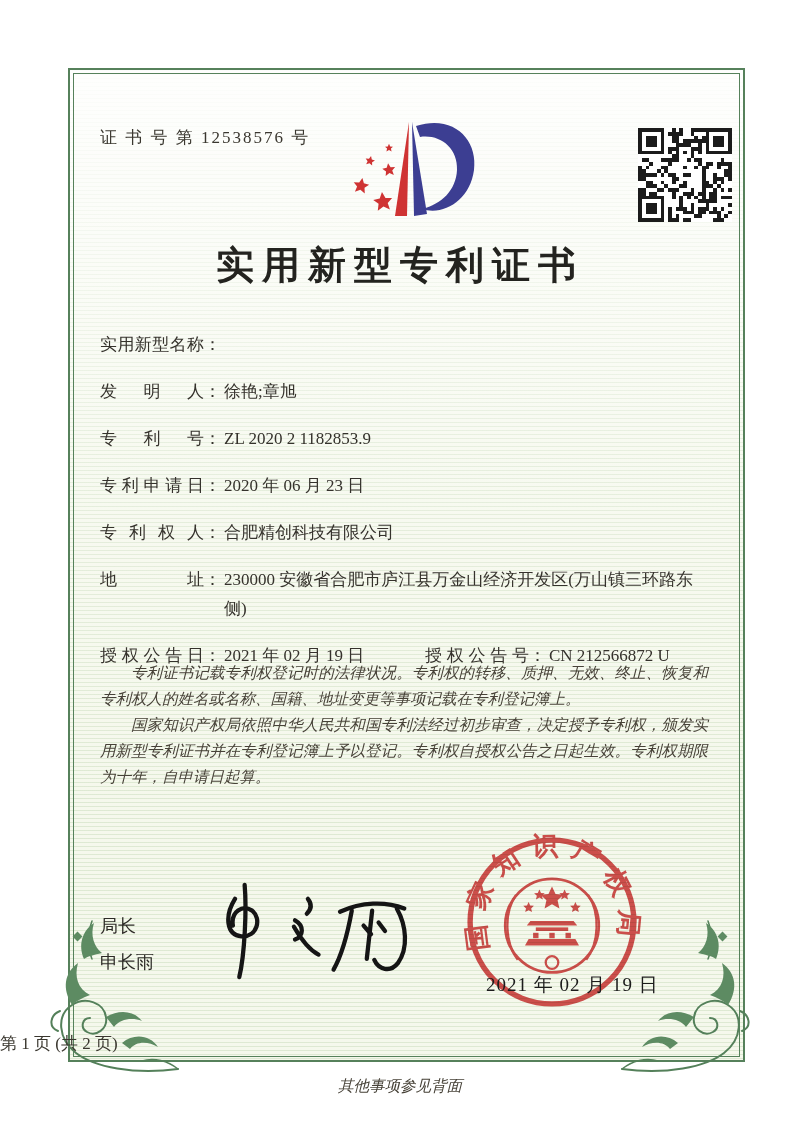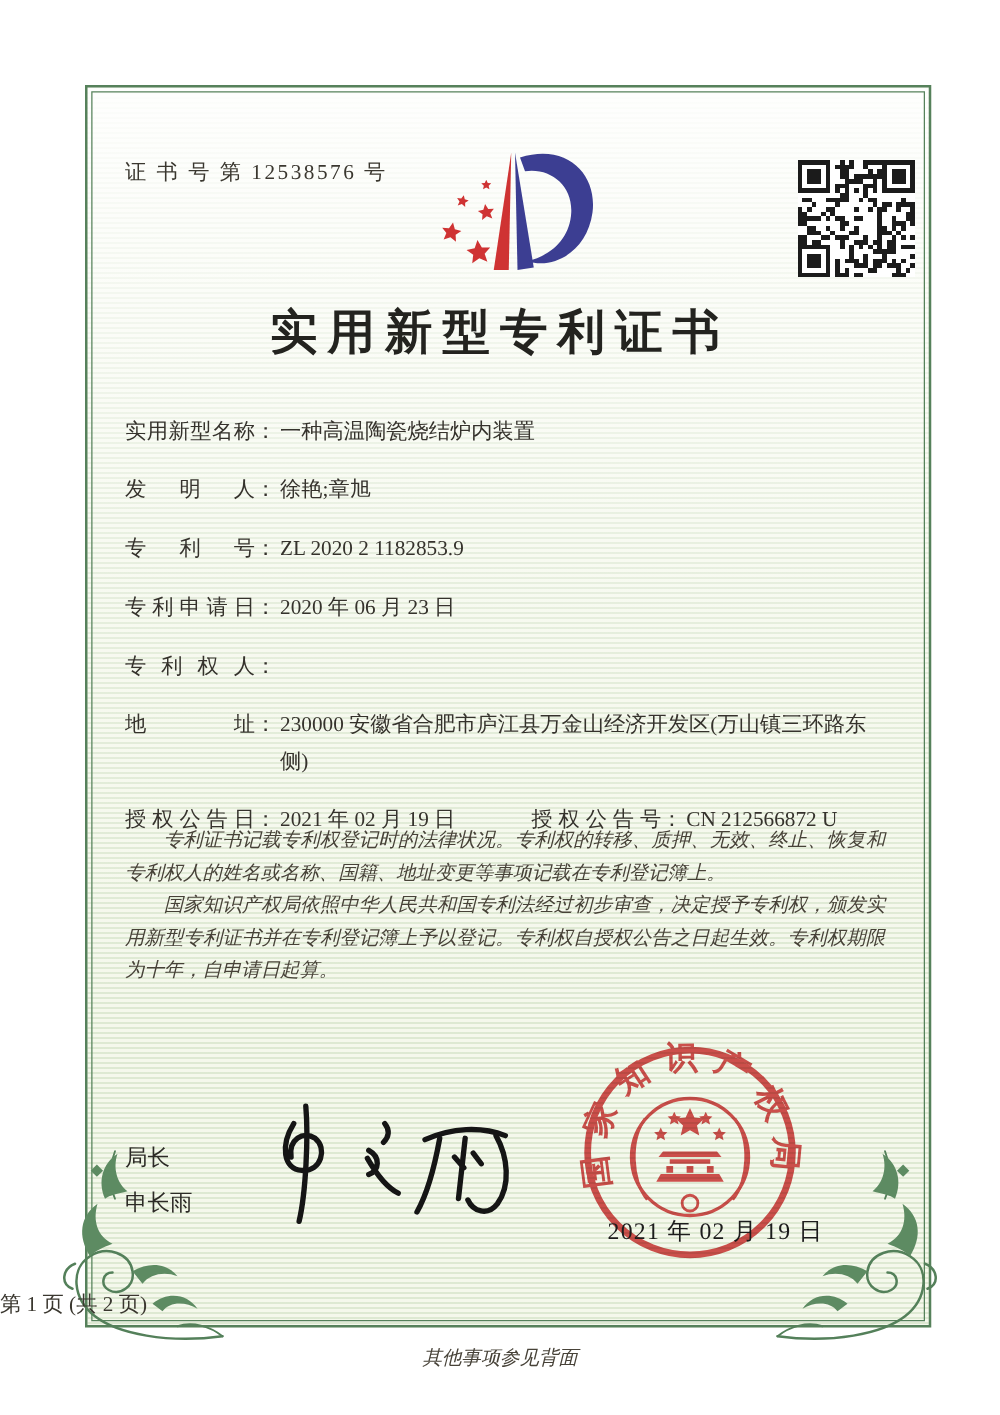--- a/index.html
+++ b/index.html
@@ -374,40 +374,40 @@
         <rect x="88.00" y="96.00" width="4.00" height="4.00"></rect>
       </g>
   </svg>
 
   <div class="title">实用新型专利证书</div>
 
   <div class="fields">
     <div class="frow">
       <span class="flabel">实用新型名称</span>
         <span class="fcolon">：</span>
-      <span class="fvalue">一种高温陶瓷烧结炉内装置</span>
     </div>
     <div class="frow">
       <span class="flabel">发明人</span>
         <span class="fcolon">：</span>
       <span class="fvalue">徐艳;章旭</span>
     </div>
     <div class="frow">
       <span class="flabel">专利号</span>
         <span class="fcolon">：</span>
       <span class="fvalue">ZL 2020 2 1182853.9</span>
     </div>
     <div class="frow">
       <span class="flabel">专利申请日</span>
         <span class="fcolon">：</span>
       <span class="fvalue">2020 年 06 月 23 日</span>
     </div>
     <div class="frow">
       <span class="flabel">专利权人</span>
         <span class="fcolon">：</span>
+      <span class="fvalue">合肥精创科技有限公司</span>
     </div>
     <div class="frow">
       <span class="flabel">地址</span>
         <span class="fcolon">：</span>
       <span class="fvalue">230000 安徽省合肥市庐江县万金山经济开发区(万山镇三环路东侧)</span>
     </div>
     <div class="frow grant-row">
       <span class="grant-pair first">
         <span class="glabel">授权公告日</span>
           <span class="fcolon">：</span>

